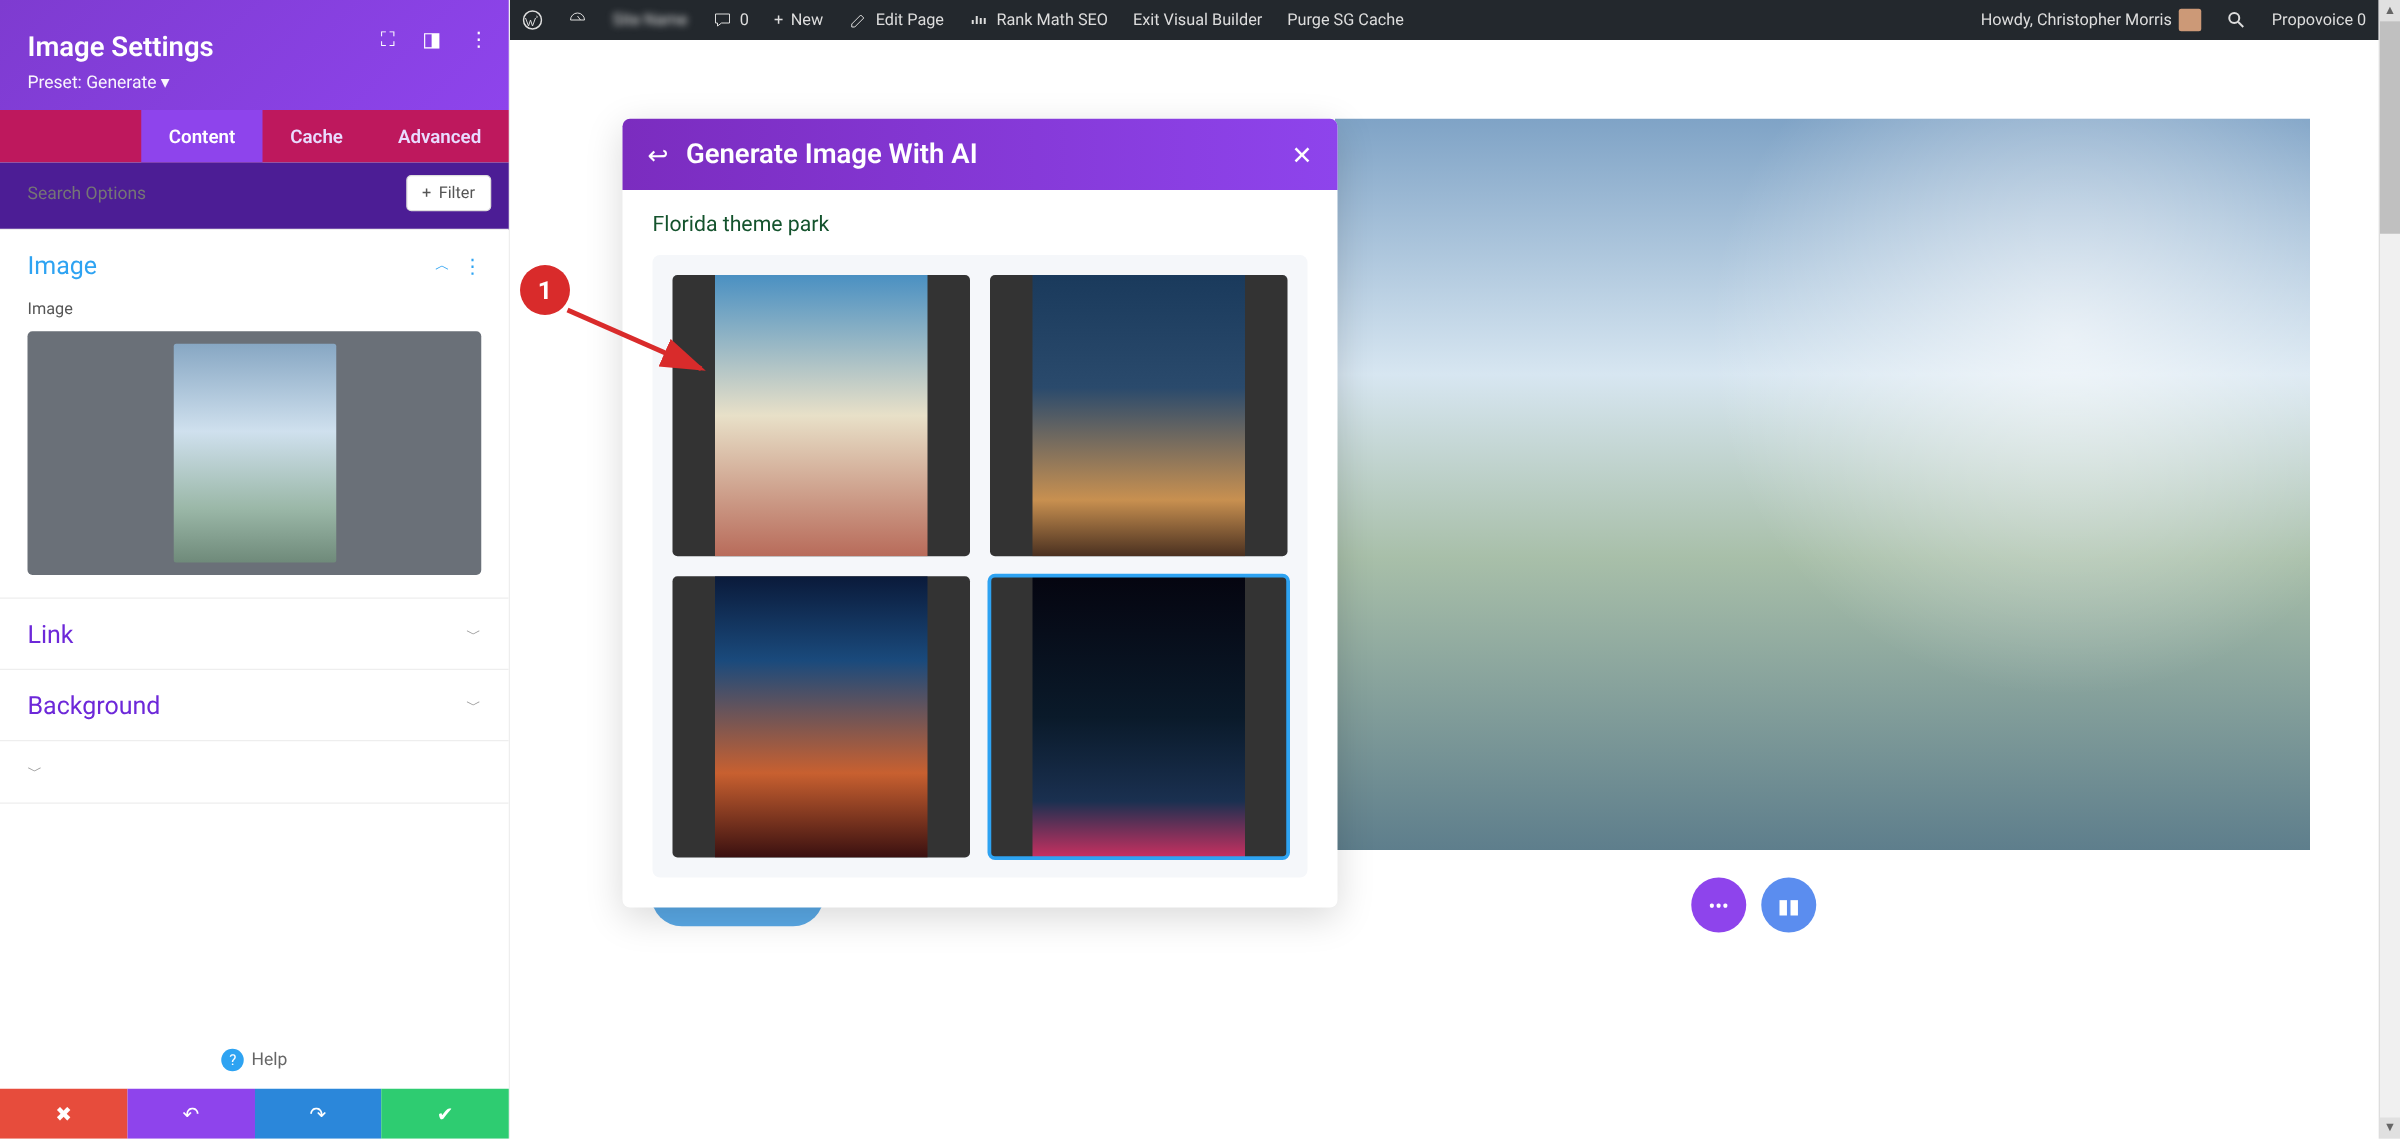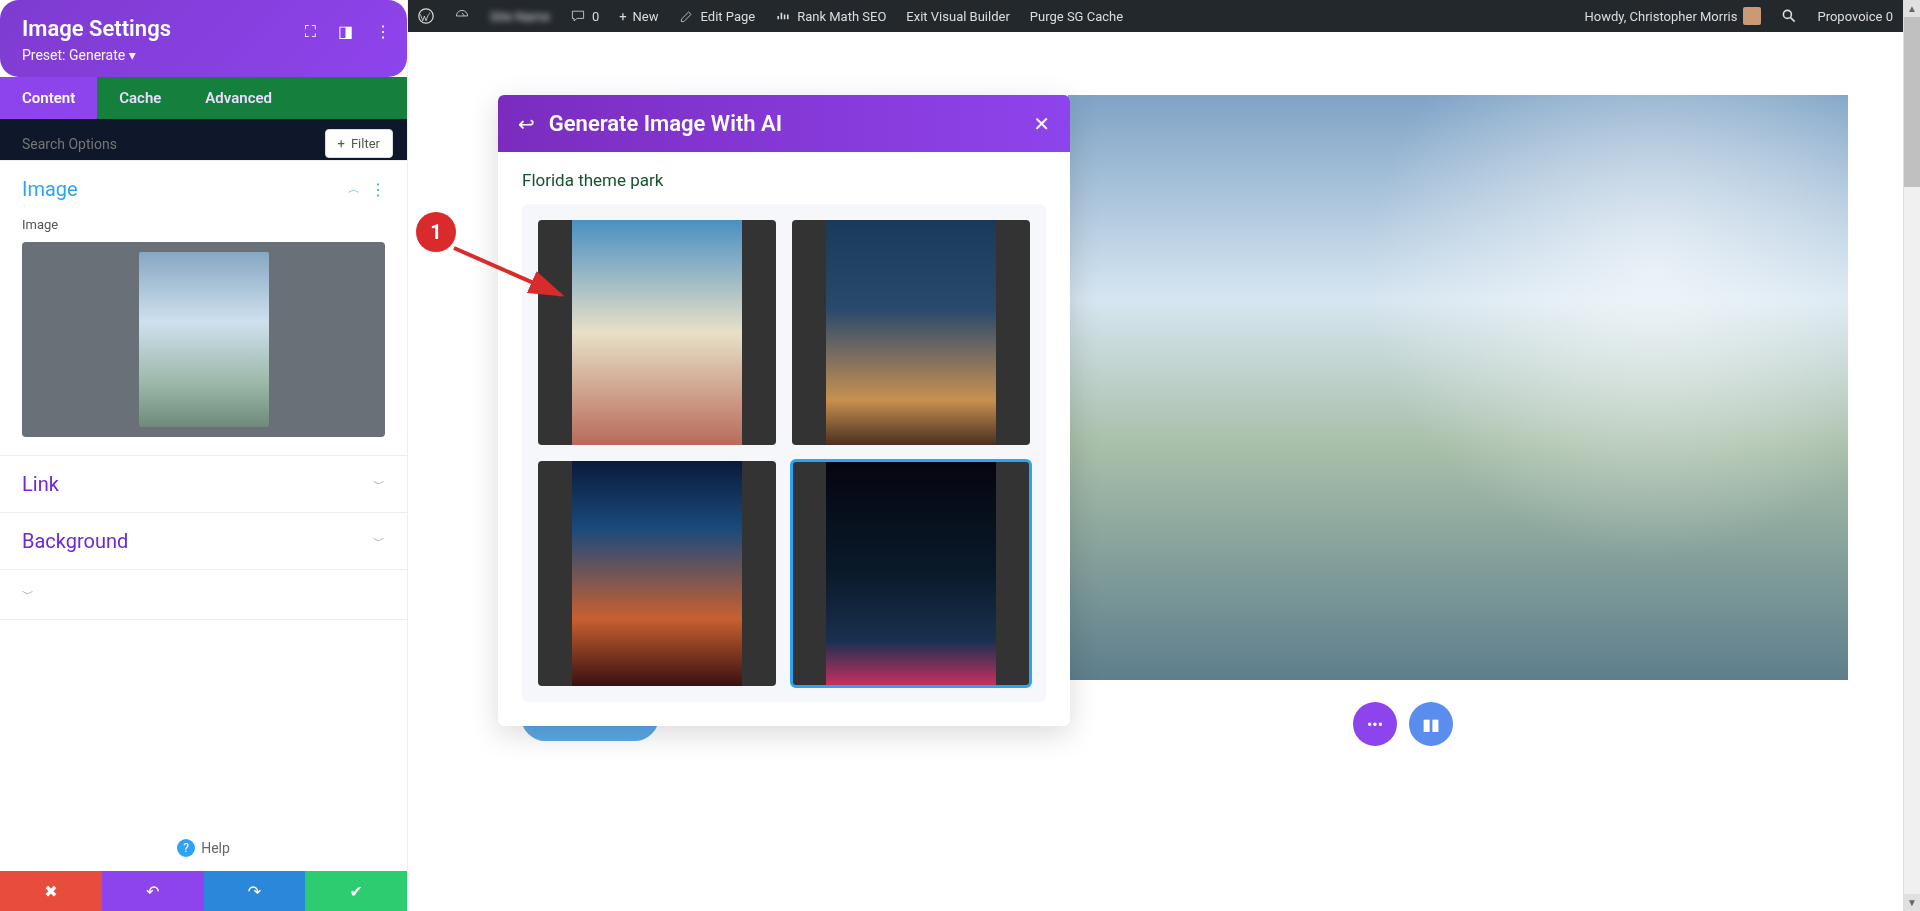--- a/index.html
+++ b/index.html
@@ -8,29 +8,29 @@
 
 .wpbar { position:absolute; left:408px; right:17px; top:0; height:32px; background:#23282d; color:#ddd; display:flex; align-items:center; font-size:13px; z-index:5; }
 .wpbar .item { display:flex; align-items:center; padding:0 10px; height:32px; cursor:pointer; gap:6px; }
 .wpbar .spacer { flex:1; }
 .wpbar .blur { filter:blur(3px); }
 .wpbar svg { width:16px; height:16px; fill:#ddd; }
 .wpbar .avatar { width:18px; height:18px; background:#c97; border-radius:2px; }
 
 
 .panel { position:absolute; left:0; top:0; width:408px; height:100%; background:#fff; display:flex; flex-direction:column; border-right:1px solid #eee; z-index:10; }
-.panel-hd { background:linear-gradient(135deg,#7e3bd0,#8e44ec); color:#fff; padding:16px 22px 14px; position:relative;border-radius:19px; }
+.panel-hd { background:linear-gradient(135deg,#7e3bd0,#8e44ec); color:#fff; padding:26px 22px 14px; position:relative; }
 .panel-hd h2 { font-size:22px; font-weight:600; }
 .panel-hd .preset { font-size:14px; margin-top:6px; opacity:.95; }
 .panel-hd .icons { position:absolute; right:16px; top:22px; display:flex; gap:22px; }
 .panel-hd .icons span { cursor:pointer; }
-.tabs { display:flex; background:#15803d; }
+.tabs { display:flex; background:#be185d;justify-content:flex-end; }
 .tabs .tab { flex:0 0 auto; padding:12px 22px; color:#e9dcff; font-weight:600; font-size:15px; cursor:pointer; }
 .tabs .tab.active { background:#8e44ec; color:#fff; }
-.search-row { display:flex; align-items:center; padding:10px 14px 2px 22px; background:#0f172a; border-bottom:1px solid #eee; }
+.search-row { display:flex; align-items:center; padding:10px 14px 14px 22px; background:#4c1d95; border-bottom:1px solid #eee; }
 .search-row input { flex:1; border:0; background:transparent; font-size:14px; color:#888; outline:none; }
 .filter-btn { background:#fff; border:1px solid #ddd; border-radius:4px; padding:6px 12px; font-size:13px; color:#555; display:flex; align-items:center; gap:6px; cursor:pointer; }
 .sections { flex:1; overflow:auto; }
 .sect { border-bottom:1px solid #eee; }
 .sect-hd { display:flex; align-items:center; padding:16px 22px; cursor:pointer; }
 .sect-hd .ttl { flex:1; font-size:20px; color:#2ea3f2; }
 .sect-hd .ttl.grey { color:#6d28d9; }
 .sect-hd .chev { color:#2ea3f2; font-size:12px; }
 .sect-hd .chev.grey { color:#999; }
 .sect-hd .dots { color:#2ea3f2; margin-left:10px; font-size:16px; letter-spacing:-1px; }

